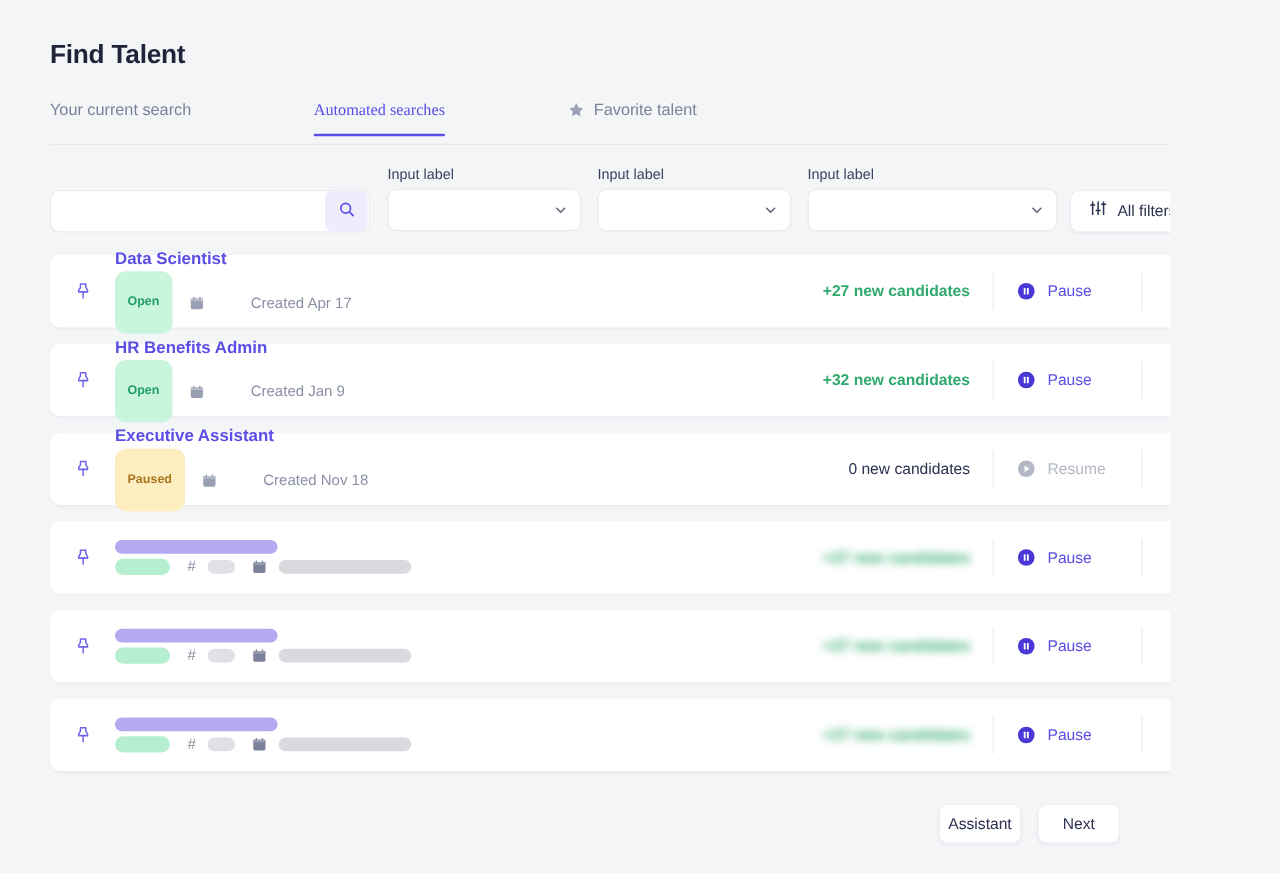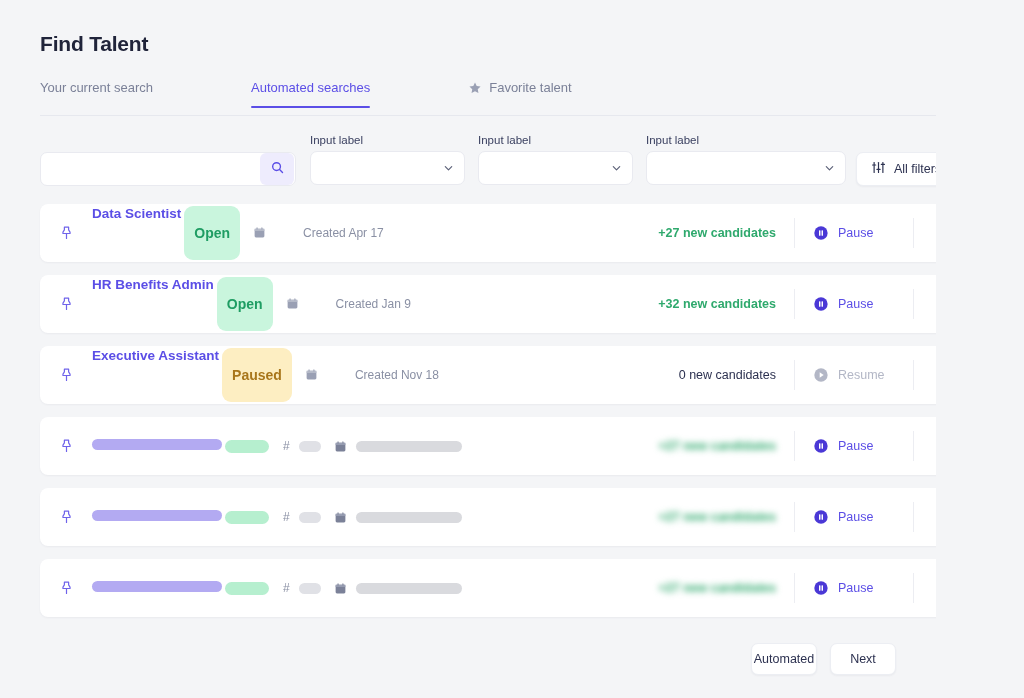--- a/index.html
+++ b/index.html
@@ -46,21 +46,21 @@
     display: flex;
     align-items: center;
     gap: 7px;
     padding: 0 0 12px 0;
     font-size: 13px;
     color: #7b8198;
     cursor: pointer;
     white-space: nowrap;
   }
   .tab + .tab { margin-left: 50px; }
-  .tab.active { color: #5b4ee6; font-weight: normal; }
+  .tab.active { color: #5b4ee6; font-weight: normal; font-family: Liberation Serif, serif; }
   .tab.active::after {
     content: "";
     position: absolute;
     left: 0; right: 0; bottom: -1px;
     height: 2px;
     background: #5b4ee6;
     border-radius: 2px;
   }
   .star-icon { display: inline-flex; width: 14px; height: 14px; }
 
@@ -182,31 +182,31 @@
     align-items: center;
     box-shadow: 0 1px 2px rgba(30,35,70,0.05);
   }
   .pin-cell {
     width: 52px;
     display: flex;
     align-items: center;
     justify-content: center;
     cursor: pointer;
   }
-  .row-main { flex: 1; display: flex; flex-direction: row; gap: 3px; }
+  .row-main { flex: 1; display: flex; flex-direction: column; gap: 3px; }
   .row-title {
     font-size: 13.5px;
     color: #5b4ee6;
     font-weight: bold;
     cursor: pointer;
     width: fit-content;
   }
   .row-meta { display: flex; align-items: center; gap: 9px; }
   .status-badge {
-    font-size: 14px;
+    font-size: 10px;
     font-weight: bold;
     border-radius: 9px;
     padding: 18px 10px;
     line-height: 1.35;
   }
   .status-badge.open { background: #c9f5dd; color: #1f9d63; }
   .status-badge.paused { background: #fdeec2; color: #a8761b; }
   .cal-icon { width: 13px; height: 13px; display: inline-flex; margin-left: 4px; }
   .created-text { font-size: 12px; color: #8a90a4; margin-left: 28px; }
 
@@ -665,17 +665,17 @@
                 <line x1="14" y1="10" x2="14" y2="17"></line>
             </svg>
           </span>
         </div>
       </div>
     </div>
 
   </div>
 
   <div class="pagination">
-    <button class="page-btn">Automated</button>
+    <button class="page-btn">Assistant</button>
     <button class="page-btn">Next</button>
   </div>
 
 </div>
 
 </body></html>

